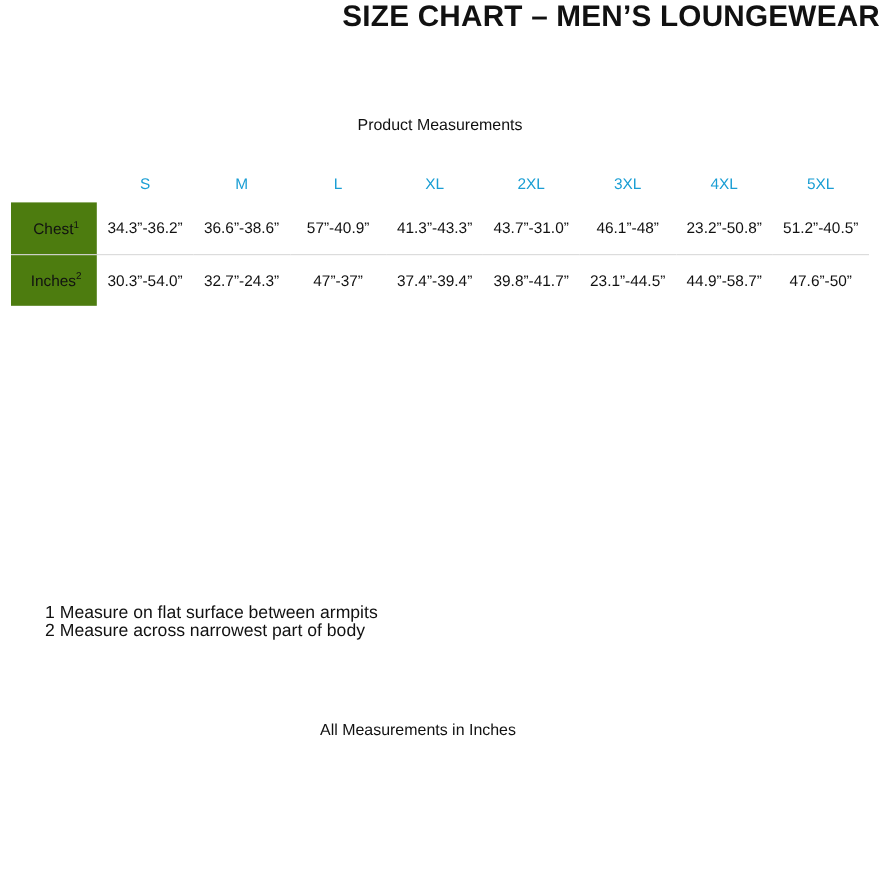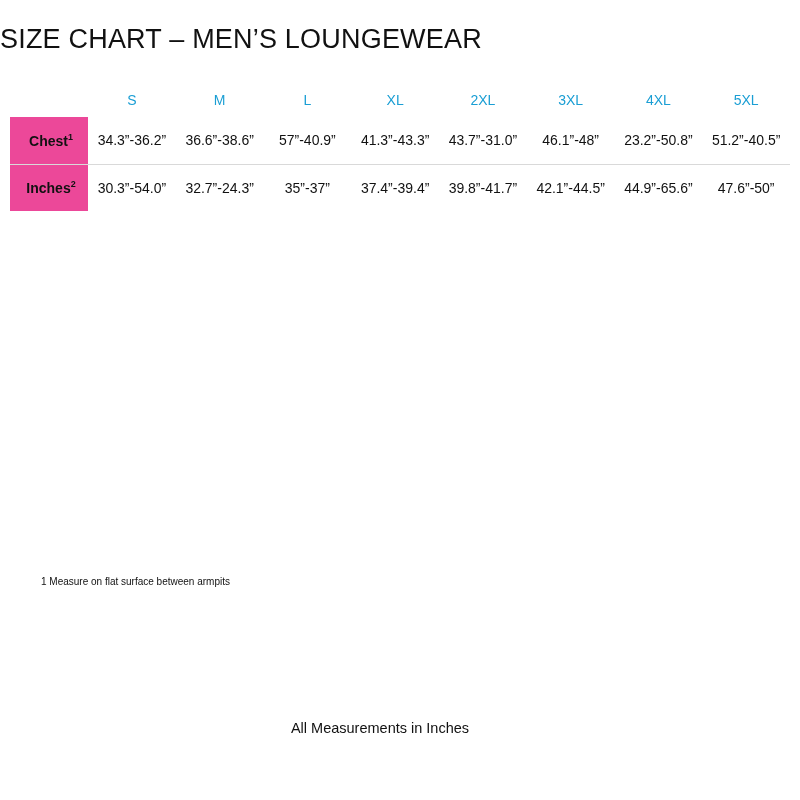--- a/index.html
+++ b/index.html
@@ -33,24 +33,23 @@
     color: #111111;
   }
   .brand .tick {
     font-size: 13px;
     vertical-align: top;
     letter-spacing: 0;
   }
 
   
   .chart-title {
-    text-align: left;
-    margin-top: 24px;
+    text-align: right;
     font-size: 27px;
-    font-weight: normal;
+    font-weight: bold;
     letter-spacing: 0.2px;
     color: #111111;
   }
 
   
   .section-label {
     text-align: center;
     margin-top: 75px;
     font-size: 14.5px;
     color: #111111;
@@ -90,60 +89,60 @@
     vertical-align: middle;
     border-top: 1px solid #d9d9d9;
     border-bottom: 1px solid #d9d9d9;
   }
   .data-row.mid td {
     border-bottom: 1px solid #d9d9d9;
   }
   .row-label {
     text-align: left;
     padding-left: 4px !important;
-    background: #ec4899;
+    background: #4d7c0f;
     font-size: 14px;
     color: #111111;
-    font-weight: bold;
   }
   .row-label sup {
     font-size: 9px;
     vertical-align: super;
   }
 
   
   .footnotes {
     position: absolute;
     left: 41px;
     top: 550px;
-    font-size: 10px;
+    font-size: 16px;
     line-height: 16px;
     color: #111111;
   }
 
   
   .footer-note {
     position: absolute;
     left: 0;
     right: 0;
-    top: 696px;
+    top: 656px;
     text-align: center;
     font-size: 14.5px;
     color: #111111;
     padding-right: 40px;
   }
 </style>
 </head>
 <body>
 
 <div class="page">
 
 
   <div class="chart-title">SIZE CHART – MEN’S LOUNGEWEAR</div>
 
+  <div class="section-label">Product Measurements</div>
 
   <div class="table-wrap">
     <table class="size-table">
       <thead>
         <tr class="head-row">
           <th class="corner"></th>
           <th>S</th>
           <th>M</th>
           <th>L</th>
           <th>XL</th>
@@ -162,30 +161,31 @@
           <td>41.3”-43.3”</td>
           <td>43.7”-31.0”</td>
           <td>46.1”-48”</td>
           <td>23.2”-50.8”</td>
           <td>51.2”-40.5”</td>
         </tr>
         <tr class="data-row">
           <td class="row-label"><span>Inches</span><sup>2</sup></td>
           <td>30.3”-54.0”</td>
           <td>32.7”-24.3”</td>
-          <td>35”-37”</td>
+          <td>47”-37”</td>
           <td>37.4”-39.4”</td>
           <td>39.8”-41.7”</td>
-          <td>42.1”-44.5”</td>
-          <td>44.9”-65.6”</td>
+          <td>23.1”-44.5”</td>
+          <td>44.9”-58.7”</td>
           <td>47.6”-50”</td>
         </tr>
       </tbody>
     </table>
   </div>
 
   <div class="footnotes">
     <div>1 Measure on flat surface between armpits</div>
+    <div>2 Measure across narrowest part of body</div>
   </div>
 
   <div class="footer-note">All Measurements in Inches</div>
 
 </div>
 
 </body></html>

